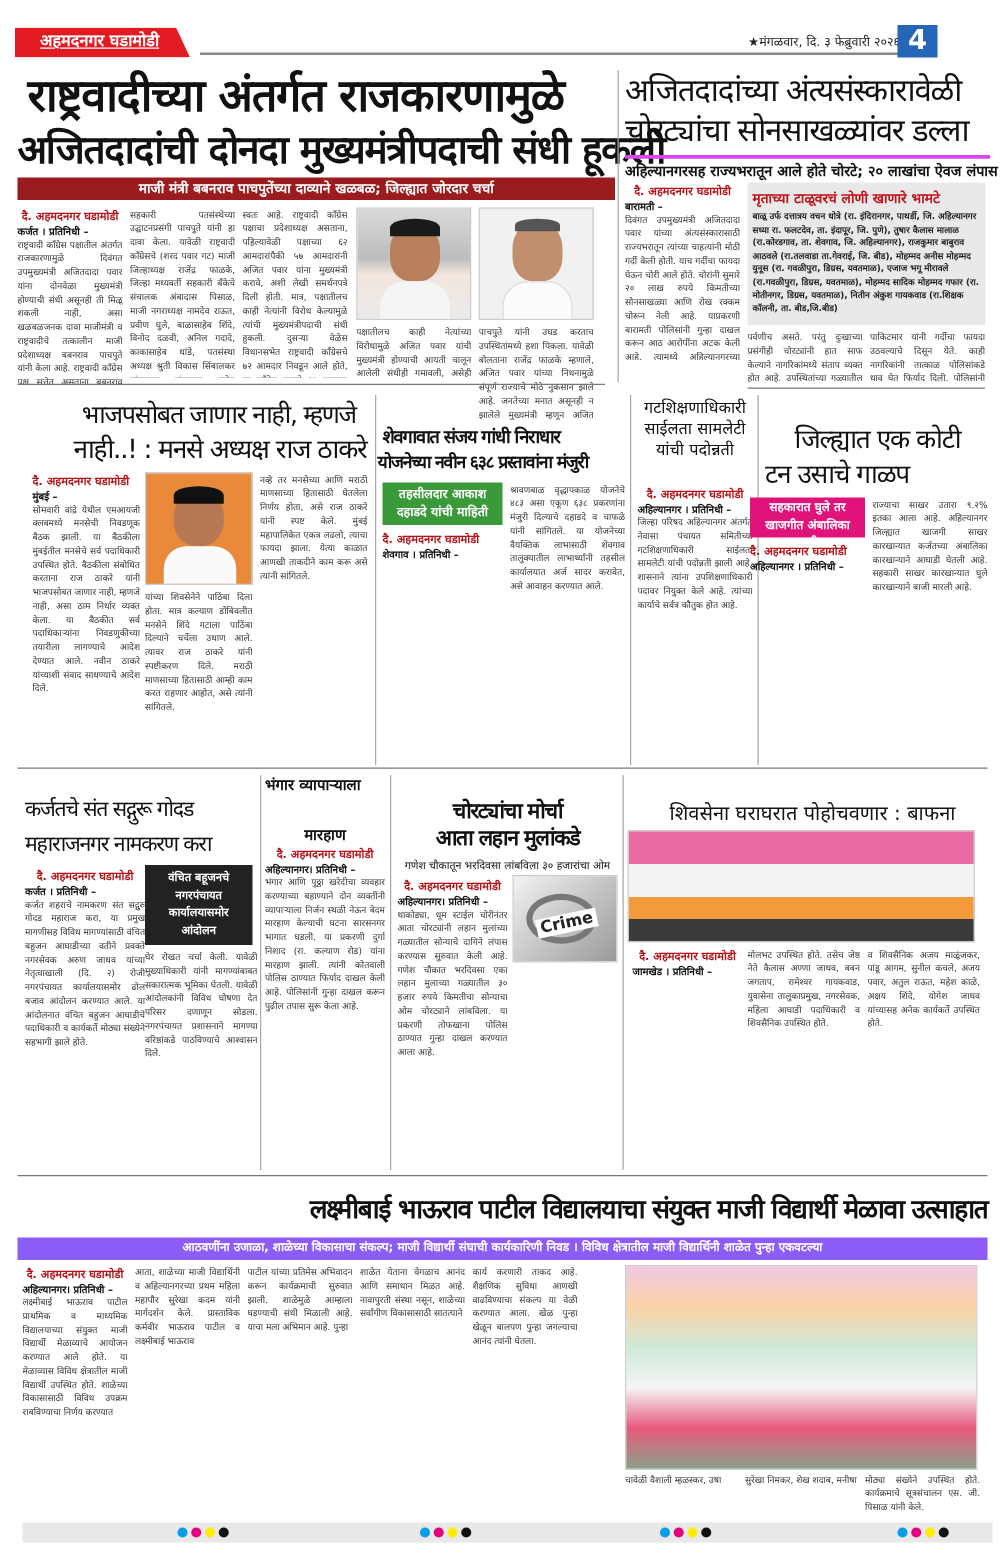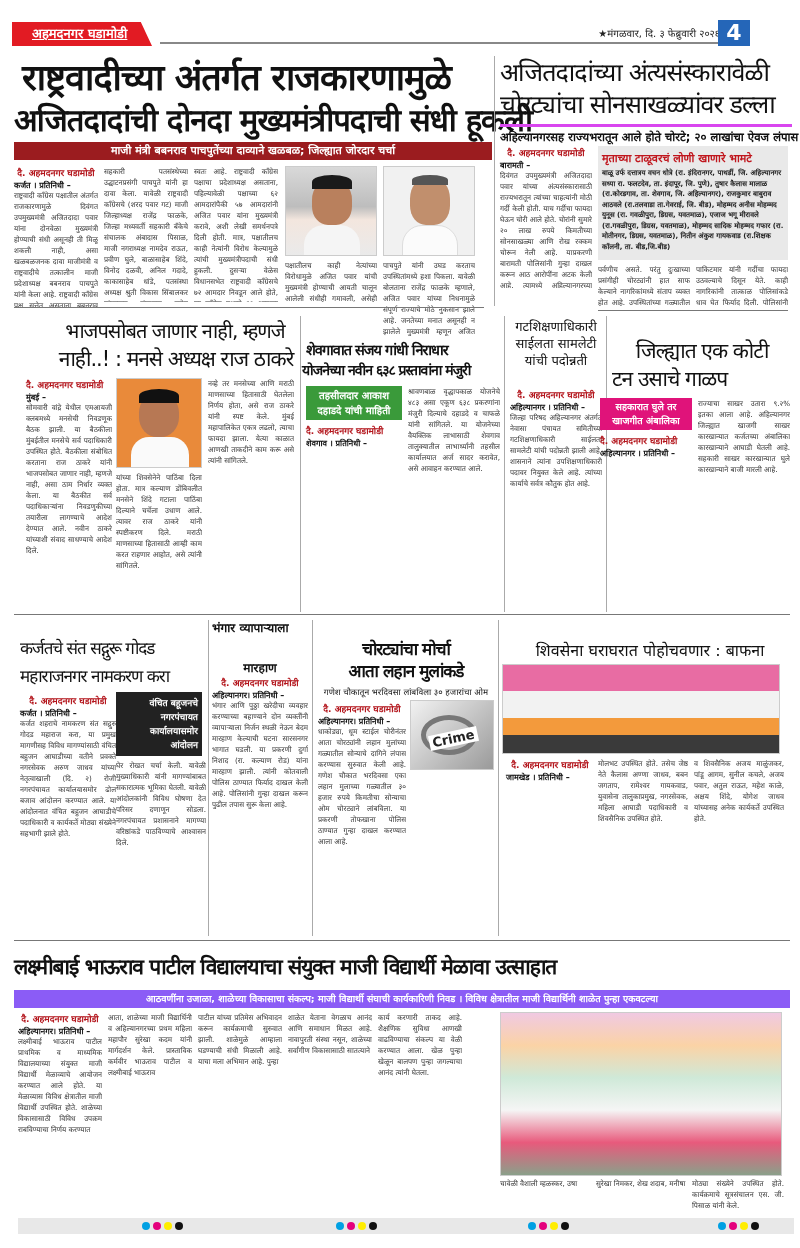--- a/index.html
+++ b/index.html
@@ -115,21 +115,21 @@
 <div class="abs col" style="left:698px;top:398px;width:92px;height:208px">राज्याचा साखर उतारा ९.२% इतका आला आहे. अहिल्यानगर जिल्ह्यात खाजगी साखर कारखान्यात कर्जतच्या अंबालिका कारखान्याने आघाडी घेतली आहे. सहकारी साखर कारखान्यात घुले कारखान्याने बाजी मारली आहे.</div>
 <div class="abs rule" style="left:14px;top:614px;width:776px"></div>
 
 <div class="abs h1" style="left:20px;top:636px;width:190px;font-size:17px;line-height:24px;font-weight:normal;white-space:nowrap">कर्जतचे संत सद्गुरू गोदड</div>
 <div class="abs h1" style="left:20px;top:664px;width:190px;font-size:17px;line-height:24px;font-weight:normal;white-space:nowrap">महाराजनगर नामकरण करा</div>
 <div class="abs" style="left:20px;top:694px;width:96px">
   <div class="byline" style="text-align:center">दै. अहमदनगर घडामोडी</div>
   <div class="dateline-loc">कर्जत । प्रतिनिधी –</div>
   <div class="col" style="height:220px">कर्जत शहराचे नामकरण संत सद्गुरु गोदड महाराज करा, या प्रमुख मागणीसह विविध मागण्यांसाठी वंचित बहुजन आघाडीच्या वतीने प्रवक्ते नगरसेवक अरुण जाधव यांच्या नेतृत्वाखाली (दि. २) रोजी नगरपंचायत कार्यालयासमोर ढोल बजाव आंदोलन करण्यात आले. या आंदोलनात वंचित बहुजन आघाडीचे पदाधिकारी व कार्यकर्ते मोठ्या संख्येने सहभागी झाले होते.</div>
 </div>
-<div class="abs" style="left:116px;top:692px;width:86px;height:64px;background:#222;color:#fff;font-size:9px;font-weight:bold;text-align:right;line-height:14px;padding:4px">वंचित बहूजनचे नगरपंचायत कार्यालयासमोर आंदोलन</div>
+<div class="abs" style="left:116px;top:692px;width:86px;height:64px;background:#222;color:#fff;font-size:9px;font-weight:bold;text-align:center;line-height:14px;padding:4px">वंचित बहूजनचे नगरपंचायत कार्यालयासमोर आंदोलन</div>
 <div class="abs col" style="left:116px;top:760px;width:90px;height:174px">घेर रोखत चर्चा केली. यावेळी मुख्याधिकारी यांनी मागण्यांबाबत सकारात्मक भूमिका घेतली. यावेळी आंदोलकांनी विविध घोषणा देत परिसर दणाणून सोडला. नगरपंचायत प्रशासनाने मागण्या वरिष्ठांकडे पाठविण्याचे आश्वासन दिले.</div>
 
 <div class="abs vrule" style="left:208px;top:620px;height:316px"></div>
 <div class="abs" style="left:212px;top:620px;width:96px;font-size:12px;font-weight:bold;text-align:left;line-height:16px">भंगार व्यापाऱ्याला</div>
 <div class="abs" style="left:212px;top:660px;width:96px;font-size:12px;font-weight:bold;text-align:center;line-height:16px">मारहाण</div>
 <div class="abs" style="left:212px;top:676px;width:96px">
   <div class="byline" style="text-align:center">दै. अहमदनगर घडामोडी</div>
   <div class="dateline-loc">अहिल्यानगर। प्रतिनिधी –</div>
   <div class="col" style="height:236px">भंगार आणि पुठ्ठा खरेदीचा व्यवहार करण्याच्या बहाण्याने दोन व्यक्तींनी व्यापाऱ्याला निर्जन स्थळी नेऊन बेदम मारहाण केल्याची घटना सारसनगर भागात घडली. या प्रकरणी दुर्गा निशाद (रा. कल्याण रोड) यांना मारहाण झाली. त्यांनी कोतवाली पोलिस ठाण्यात फिर्याद दाखल केली आहे. पोलिसांनी गुन्हा दाखल करून पुढील तपास सुरू केला आहे.</div>
 </div>
@@ -152,21 +152,21 @@
 <div class="abs" style="left:506px;top:640px;width:288px;font-size:16px;line-height:22px;white-space:nowrap;text-align:center">शिवसेना घराघरात पोहोचवणार : बाफना</div>
 <div class="abs photo" style="left:502px;top:664px;width:278px;height:90px;background:linear-gradient(180deg,#e86ca3 0%,#e86ca3 30%,#f2f2f2 30%,#f2f2f2 60%,#f39a3c 60%,#f39a3c 80%,#3a3a3a 80%)"></div>
 <div class="abs" style="left:506px;top:758px;width:88px">
   <div class="byline" style="text-align:center">दै. अहमदनगर घडामोडी</div>
   <div class="dateline-loc">जामखेड । प्रतिनिधी –</div>
 </div>
 <div class="abs col" style="left:598px;top:758px;width:90px;height:176px">मोलभट उपस्थित होते. तसेच जेष्ठ नेते कैलास अण्णा जाधव, बबन जगताप, रामेश्वर गायकवाड, युवासेना तालुकाप्रमुख, नगरसेवक, महिला आघाडी पदाधिकारी व शिवसैनिक उपस्थित होते.</div>
 <div class="abs col" style="left:694px;top:758px;width:90px;height:176px">व शिवसैनिक अजय माळुंजकर, पांडू आगम, सुनील कचले, अजय पवार, अतुल राऊत, महेश काळे, अक्षय शिंदे, योगेश जाधव यांच्यासह अनेक कार्यकर्ते उपस्थित होते.</div>
 <div class="abs rule" style="left:14px;top:940px;width:776px"></div>
 
-<div class="abs h1" style="left:14px;top:952px;width:776px;font-size:21px;line-height:30px;text-align:left;white-space:nowrap">लक्ष्मीबाई भाऊराव पाटील विद्यालयाचा संयुक्त माजी विद्यार्थी मेळावा उत्साहात</div>
+<div class="abs h1" style="left:14px;top:952px;width:776px;font-size:21px;line-height:30px;text-align:right;white-space:nowrap">लक्ष्मीबाई भाऊराव पाटील विद्यालयाचा संयुक्त माजी विद्यार्थी मेळावा उत्साहात</div>
 <div class="abs bar-blue" style="left:14px;top:990px;width:776px;height:18px;font-size:9.5px;line-height:18px;white-space:nowrap">आठवणींना उजाळा, शाळेच्या विकासाचा संकल्प; माजी विद्यार्थी संघाची कार्यकारिणी निवड । विविध क्षेत्रातील माजी विद्यार्थिनी शाळेत पुन्हा एकवटल्या</div>
 <div class="abs" style="left:18px;top:1012px;width:84px">
   <div class="byline" style="text-align:center">दै. अहमदनगर घडामोडी</div>
   <div class="dateline-loc">अहिल्यानगर। प्रतिनिधी –</div>
   <div class="col" style="height:180px">लक्ष्मीबाई भाऊराव पाटील प्राथमिक व माध्यमिक विद्यालयाच्या संयुक्त माजी विद्यार्थी मेळाव्याचे आयोजन करण्यात आले होते. या मेळाव्यास विविध क्षेत्रातील माजी विद्यार्थी उपस्थित होते. शाळेच्या विकासासाठी विविध उपक्रम राबविण्याचा निर्णय करण्यात</div>
 </div>
 <div class="abs col" style="left:108px;top:1012px;width:84px;height:196px">आता, शाळेच्या माजी विद्यार्थिनी व अहिल्यानगरच्या प्रथम महिला महापौर सुरेखा कदम यांनी मार्गदर्शन केले. प्रास्ताविक कर्मवीर भाऊराव पाटील व लक्ष्मीबाई भाऊराव</div>
 <div class="abs col" style="left:198px;top:1012px;width:84px;height:196px">पाटील यांच्या प्रतिमेस अभिवादन करून कार्यक्रमाची सुरुवात झाली. शाळेमुळे आम्हाला घडण्याची संधी मिळाली आहे. याचा मला अभिमान आहे. पुन्हा</div>
 <div class="abs col" style="left:288px;top:1012px;width:84px;height:196px">शाळेत येताना वेगळाच आनंद आणि समाधान मिळत आहे. नावापुरती संस्था नसून, शाळेच्या सर्वांगीण विकासासाठी सातत्याने</div>
 <div class="abs col" style="left:378px;top:1012px;width:84px;height:196px">कार्य करणारी ताकद आहे. शैक्षणिक सुविधा आणखी वाढविण्याचा संकल्प या वेळी करण्यात आला. खेळ पुन्हा खेळून बालपण पुन्हा जगल्याचा आनंद त्यांनी घेतला.</div>

